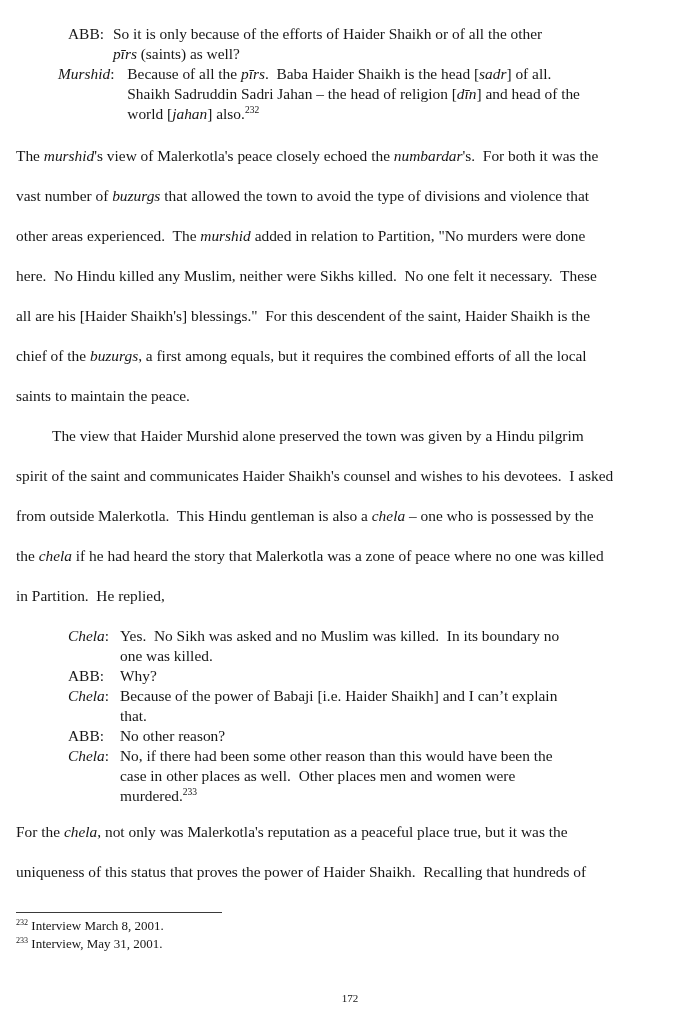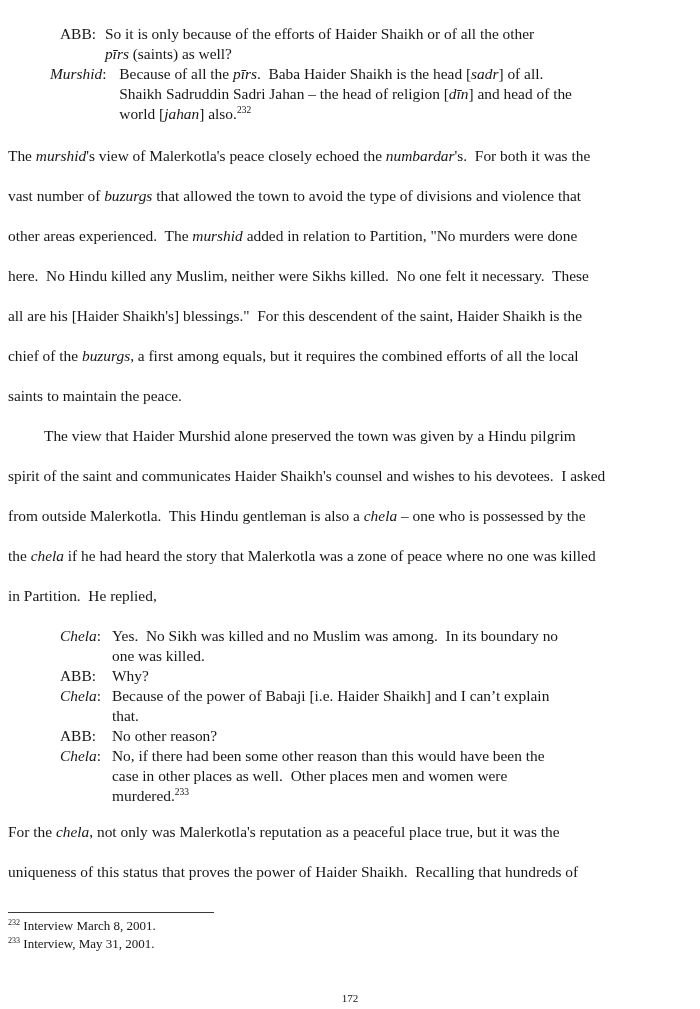--- a/index.html
+++ b/index.html
@@ -5,21 +5,21 @@
   html, body {
     margin: 0;
     padding: 0;
     background: #ffffff;
   }
   .page {
     position: relative;
     width: 700px;
     height: 1009px;
     box-sizing: border-box;
-    padding: 24px 16px 0 8px;
+    padding: 24px 16px 0 16px;
     background: #ffffff;
     color: #161616;
     font-family: "Liberation Serif", "DejaVu Serif", serif;
     font-size: 15.4px;
     overflow: hidden;
   }
   .line { white-space: pre; }
 
   
   .quote { margin-left: 42px; }
@@ -95,21 +95,21 @@
       <div class="line">spirit of the saint and communicates Haider Shaikh's counsel and wishes to his devotees.  I asked</div>
       <div class="line">from outside Malerkotla.  This Hindu gentleman is also a <i>chela</i> – one who is possessed by the</div>
       <div class="line">the <i>chela</i> if he had heard the story that Malerkotla was a zone of peace where no one was killed</div>
       <div class="line">in Partition.  He replied,</div>
     </div>
 
   <div class="quote quote2">
       <div class="qentry">
         <span class="qlabel"><i>Chela</i>:</span>
         <div class="qtext">
-          <div class="line">Yes.  No Sikh was killed and no Muslim was among.  In its boundary no</div>
+          <div class="line">Yes.  No Sikh was asked and no Muslim was killed.  In its boundary no</div>
           <div class="line">one was killed.</div>
         </div>
       </div>
       <div class="qentry">
         <span class="qlabel">ABB:</span>
         <div class="qtext">
           <div class="line">Why?</div>
         </div>
       </div>
       <div class="qentry">

